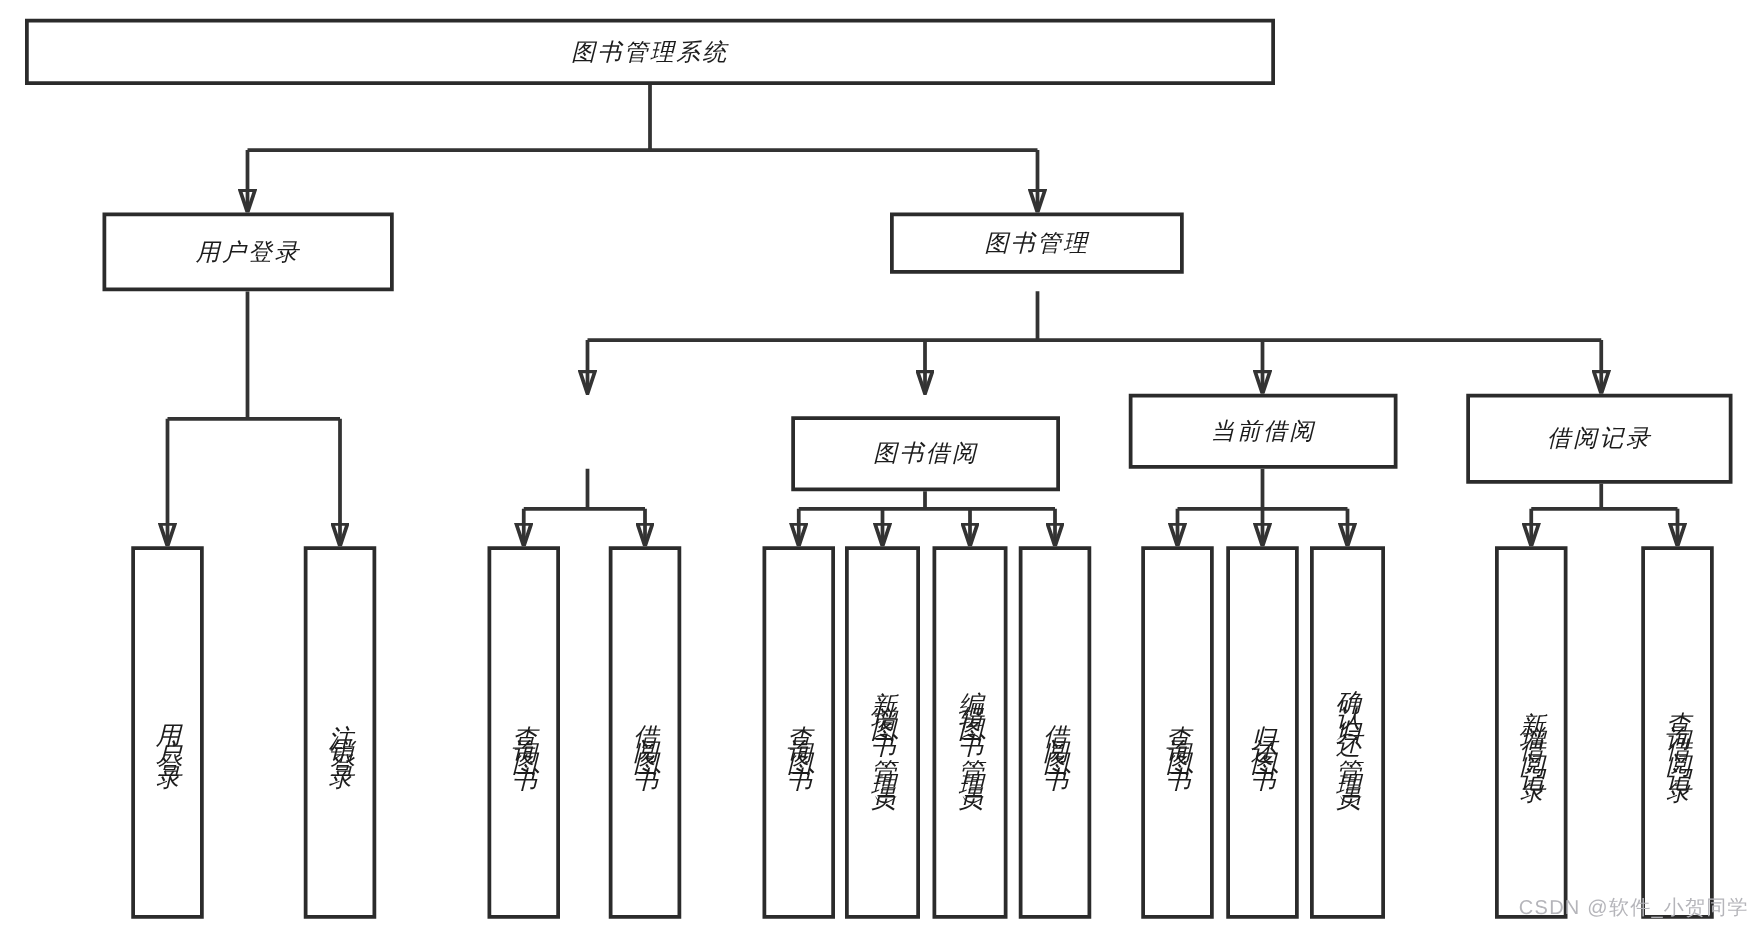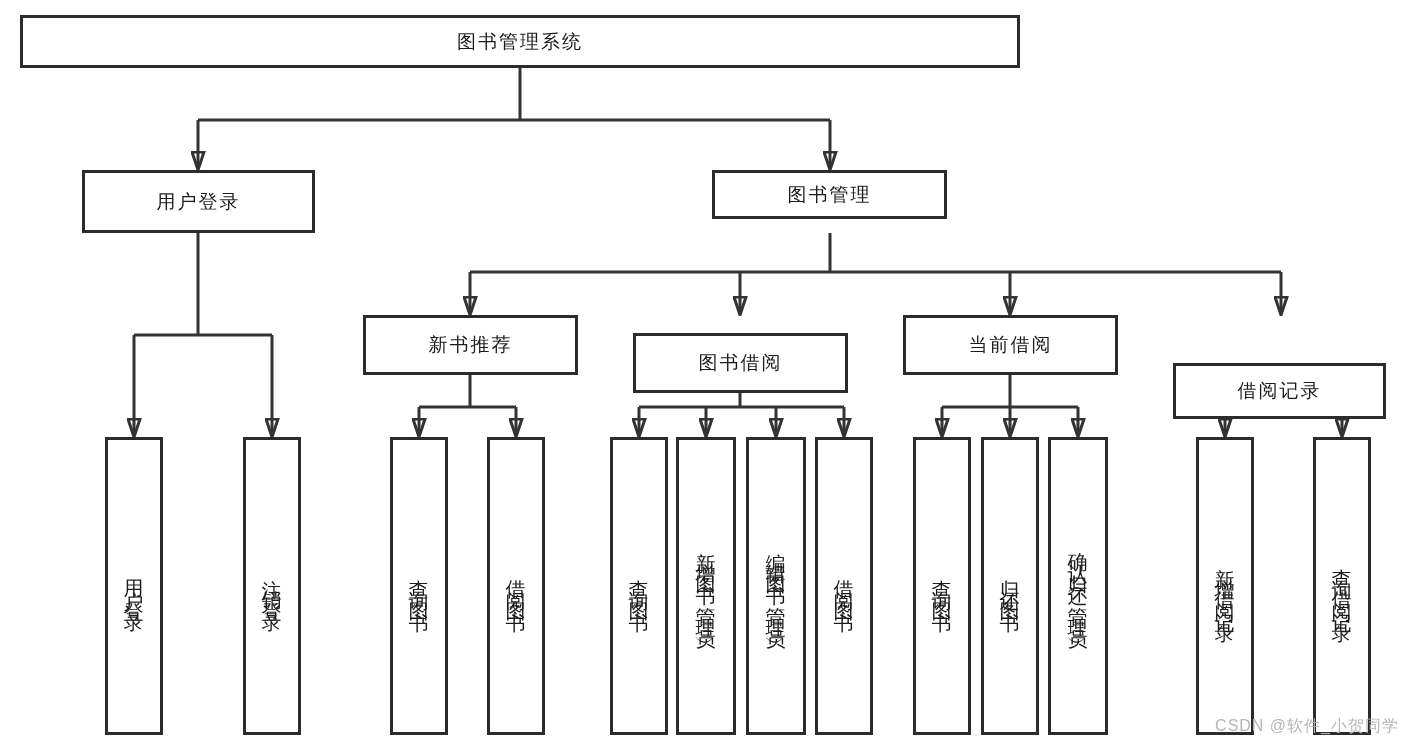--- a/index.html
+++ b/index.html
@@ -13,30 +13,30 @@
   body{width:1405px;height:747px;overflow:hidden;
        font-family:"Liberation Sans","DejaVu Sans",sans-serif;color:var(--text);}
   .canvas{position:relative;width:1405px;height:747px;background:var(--background);}
   svg.connectors{position:absolute;left:0;top:0;width:1405px;height:747px;z-index:1;}
   svg.connectors path{stroke:var(--line);stroke-width:3;fill:none;}
   svg.connectors path.a{marker-end:url(#arrowhead);}
 
   .node{position:absolute;box-sizing:border-box;background:var(--background);
         border:3px solid var(--box-border);display:flex;align-items:center;
         justify-content:center;z-index:2;}
-  .node .lbl{font-size:19px;letter-spacing:2px;color:var(--text);white-space:nowrap;}
+  .node .lbl{font-size:19px;letter-spacing:2px;color:var(--text);white-space:nowrap;font-style:italic;}
 
   
   .n-root       {left:20px;  top:15px;  width:1000px; height:53px;}
   .n-user-login {left:82px;  top:170px; width:233px;  height:63px;}
   .n-book-mgmt  {left:712px; top:170px; width:235px;  height:49px;}
   .n-new-book   {left:363px; top:315px; width:215px;  height:60px;}
   .n-book-borrow{left:633px; top:333px; width:215px;  height:60px;}
   .n-current    {left:903px; top:315px; width:215px;  height:60px;}
-  .n-records    {left:1173px;top:315px; width:213px;  height:56px;margin-top:48px;}
+  .n-records    {left:1173px;top:315px; width:213px;  height:72px;}
 
   
   .box-v{top:437px;height:298px;width:58px;}
   .box-v .lbl{writing-mode:vertical-rl;text-orientation:mixed;
               font-size:20px;letter-spacing:11px;line-height:1;}
   .l-login     {left:105px;}
   .l-logout    {left:243px;}
   .l-nb-query  {left:390px;}
   .l-nb-borrow {left:487px;}
   .l-bb-query  {left:610px;}
@@ -103,23 +103,20 @@
     <span class="lbl">图书管理系统</span>
   </div>
 
   <div class="node n-user-login">
     <span class="lbl">用户登录</span>
   </div>
   <div class="node n-book-mgmt">
     <span class="lbl">图书管理</span>
   </div>
 
-  <div class="node n-new-book">
-    <span class="lbl">新书推荐</span>
-  </div>
   <div class="node n-book-borrow">
     <span class="lbl">图书借阅</span>
   </div>
   <div class="node n-current">
     <span class="lbl">当前借阅</span>
   </div>
   <div class="node n-records">
     <span class="lbl">借阅记录</span>
   </div>
 

